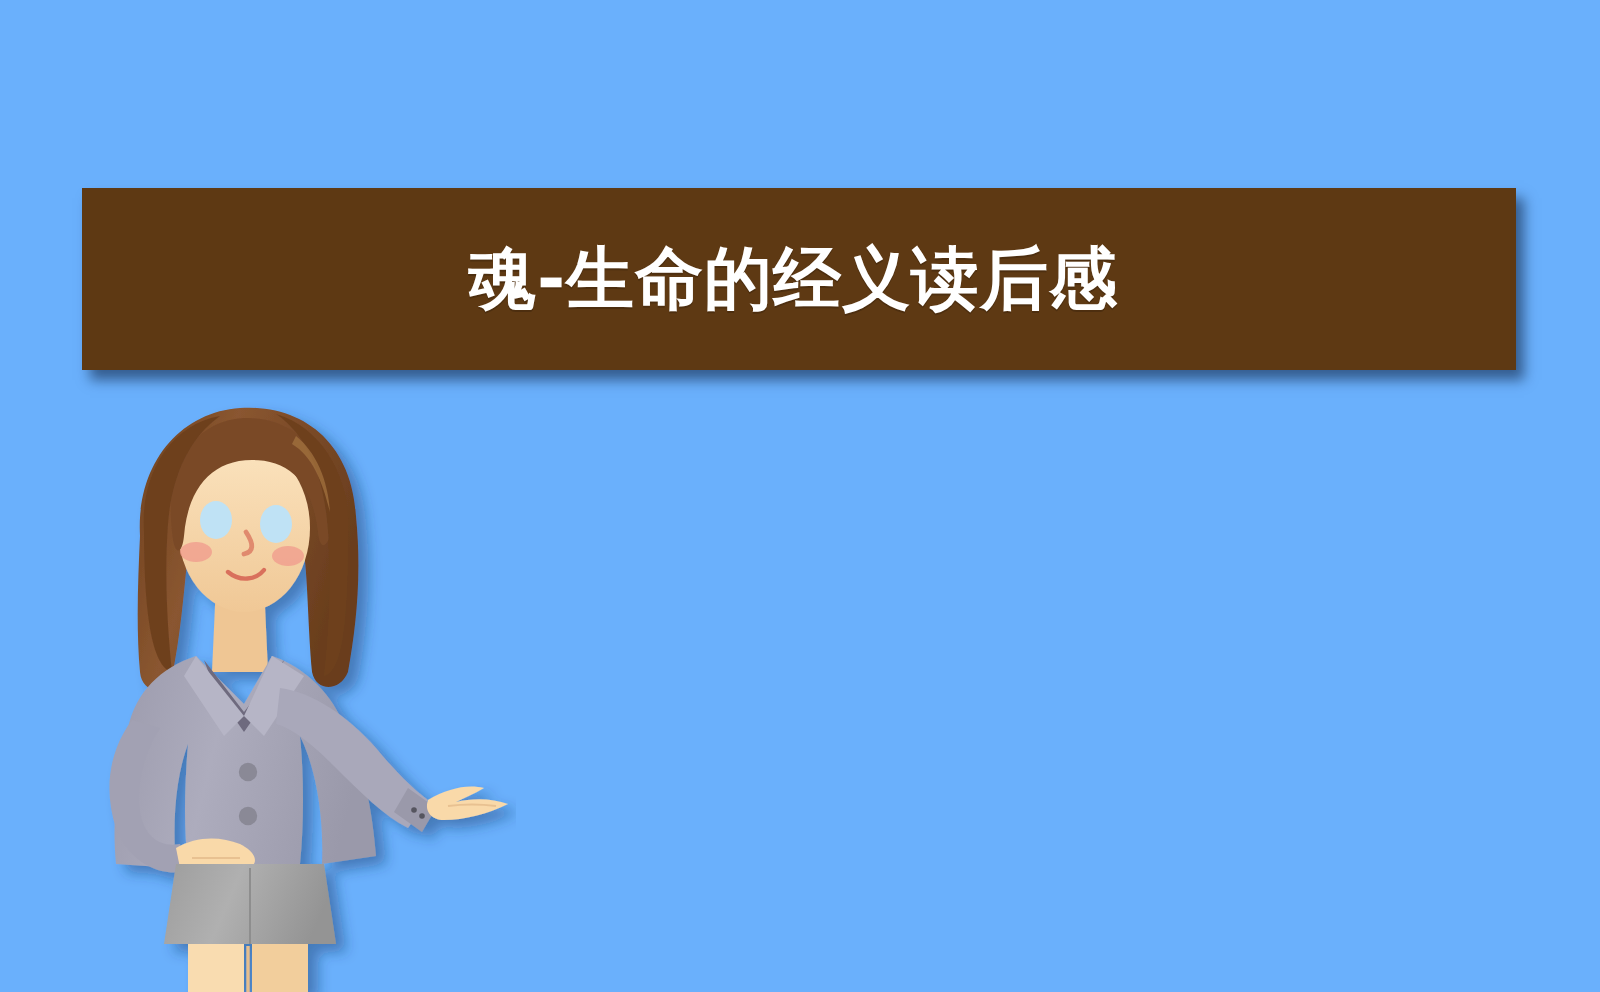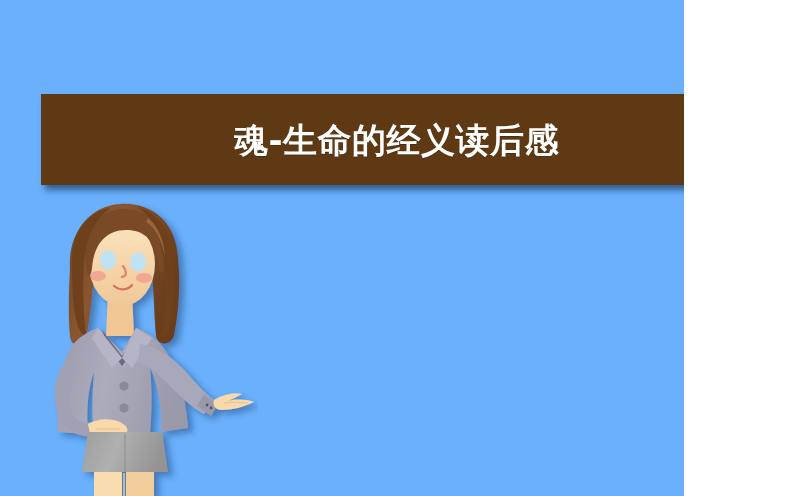--- a/index.html
+++ b/index.html
@@ -9,21 +9,21 @@
   }
   body {
     width: 800px;
     height: 496px;
     overflow: hidden;
     font-family: "DejaVu Sans", "Liberation Sans", sans-serif;
   }
 
   #page {
     position: relative;
-    width: 684px;
+    width: 800px;
     height: 496px;
     background: #6AB0FC;
     overflow: hidden;
   }
 
   
   #title-banner {
     position: absolute;
     left: 41px;
     top: 94px;

